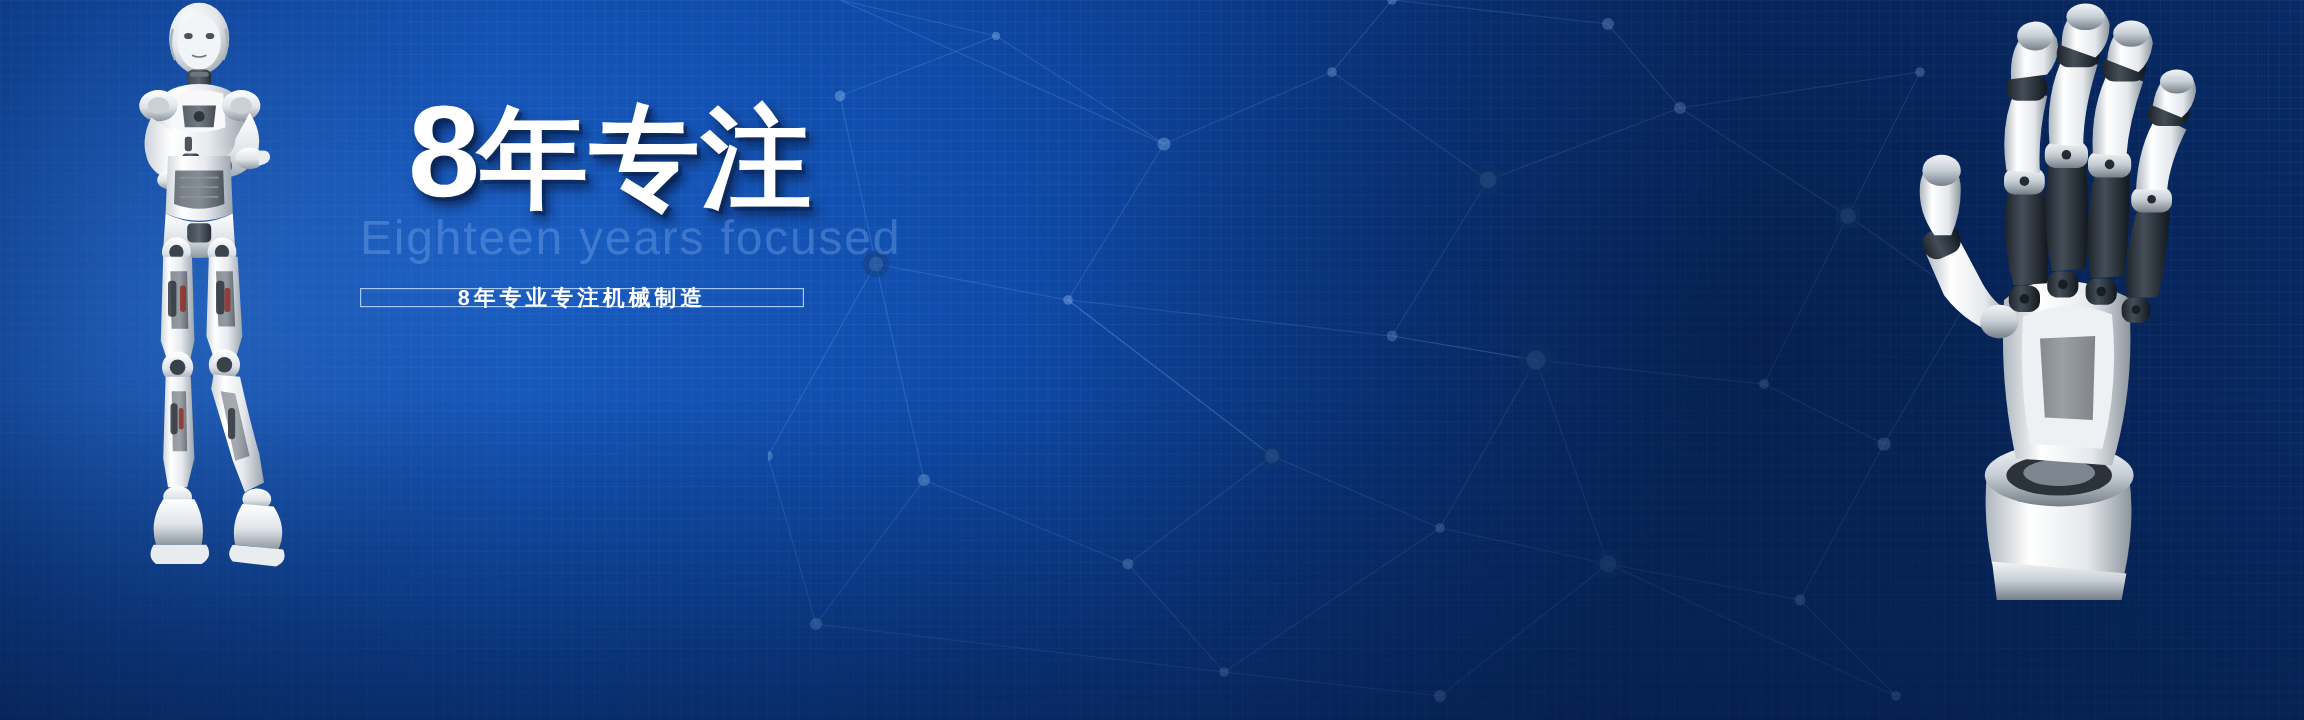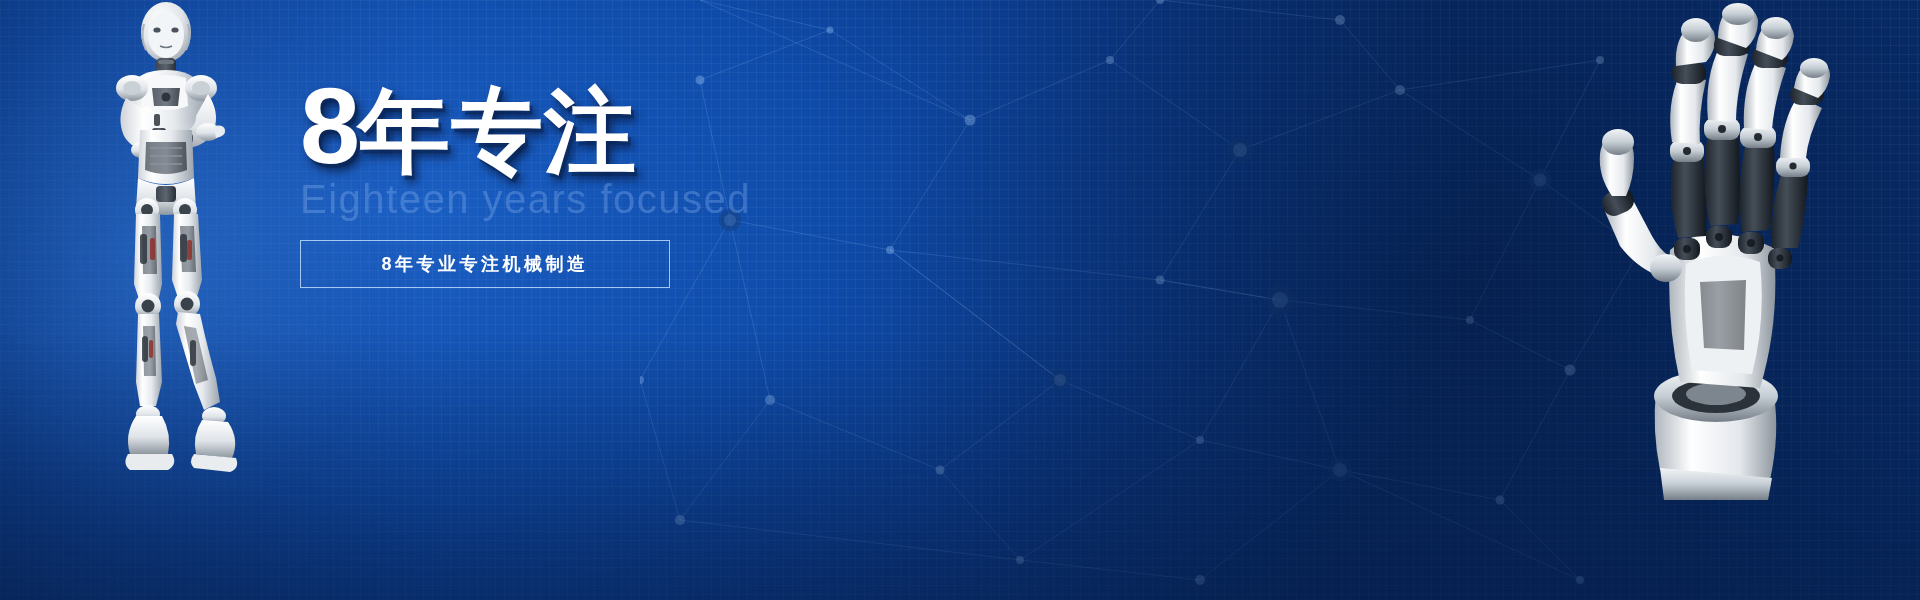--- a/index.html
+++ b/index.html
@@ -51,21 +51,21 @@
 
   
   .robot { position:absolute; left:68px; top:2px; width:200px; height:490px; }
 
   
   .hand { position:absolute; right:20px; top:0px; width:360px; height:500px; }
 
   
   .content { position:absolute; left:300px; top:72px; width:560px; }
 
-  .headline-row { display:flex; align-items:flex-end; gap:18px; }
+  .headline-row { display:flex; align-items:flex-end; gap:18px;margin-left:40px; }
 
   .headline {
     font-size:92px;
     font-weight:bold;
     color:#ffffff;
     line-height:1;
     letter-spacing:1px;
     text-shadow:
       3px 4px 0 rgba(10,35,80,0.55),
       5px 7px 10px rgba(5,20,55,0.75);
@@ -125,21 +125,21 @@
   .feature-label {
     font-size:14.5px;
     color:#ffffff;
     white-space:nowrap;
     letter-spacing:0.2px;
   }
 
   .tagline-box {
     margin-top:18px;
     width:370px;
-    height:48px;
+    height:16px;
     border:1px solid rgba(190,218,255,0.85);
     display:flex;
     align-items:center;
     justify-content:center;
   }
   .tagline-text {
     font-size:18px;
     font-weight:bold;
     color:#ffffff;
     letter-spacing:3.5px;

